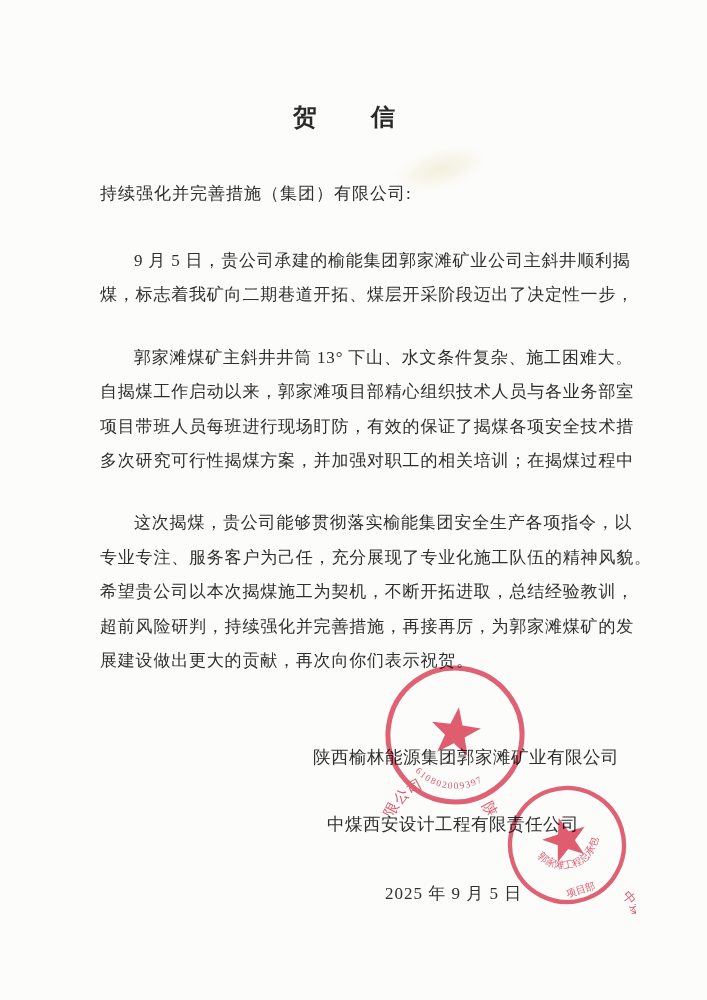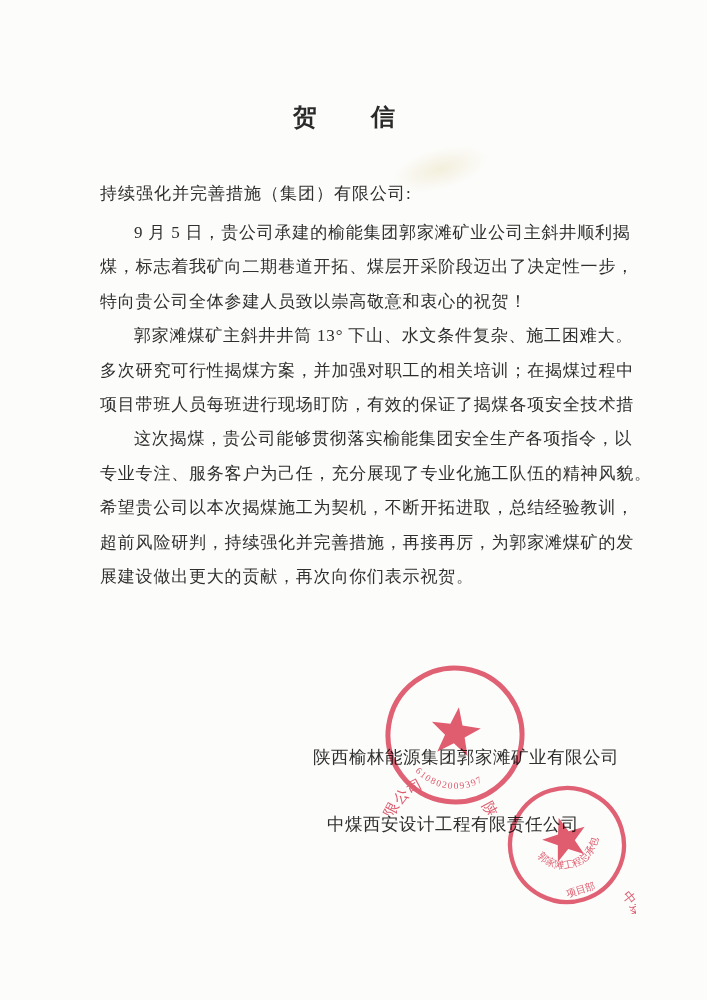--- a/index.html
+++ b/index.html
@@ -33,21 +33,21 @@
     position: absolute;
     top: 216px; left: 100px; width: 540px;
     font-size: 17px;
     letter-spacing: 0.8px;
   }
   .body-text .line {
     height: 34.4px;
     line-height: 34.4px;
     white-space: nowrap;
   }
-  .ind { text-indent: 2em; }
+  .ind { text-indent: 2em; margin-top: 28px; }
   .sig1 {
     position: absolute;
     top: 745px; left: 313px;
     font-size: 17.5px;
     letter-spacing: 0.5px;
     white-space: nowrap;
     font-weight: 500;
   }
   .sig2 {
     position: absolute;
@@ -87,33 +87,34 @@
 
   <div class="blemish"></div>
 
   <div class="title">贺　　信</div>
 
   <div class="salutation">持续强化并完善措施（集团）有限公司:</div>
 
   <div class="body-text">
     <div class="line ind">9 月 5 日，贵公司承建的榆能集团郭家滩矿业公司主斜井顺利揭</div>
     <div class="line">煤，标志着我矿向二期巷道开拓、煤层开采阶段迈出了决定性一步，</div>
-    <div class="line">特向贵公司全体参建人员致以崇高敬意和衷心的祝贺！</div>
     <div class="line ind">郭家滩煤矿主斜井井筒 13° 下山、水文条件复杂、施工困难大。</div>
+    <div class="line">自揭煤工作启动以来，郭家滩项目部精心组织技术人员与各业务部室</div>
+    <div class="line">项目带班人员每班进行现场盯防，有效的保证了揭煤各项安全技术措</div>
     <div class="line">多次研究可行性揭煤方案，并加强对职工的相关培训；在揭煤过程中</div>
-    <div class="line">项目带班人员每班进行现场盯防，有效的保证了揭煤各项安全技术措</div>
     <div class="line ind">这次揭煤，贵公司能够贯彻落实榆能集团安全生产各项指令，以</div>
     <div class="line">专业专注、服务客户为己任，充分展现了专业化施工队伍的精神风貌。</div>
     <div class="line">希望贵公司以本次揭煤施工为契机，不断开拓进取，总结经验教训，</div>
     <div class="line">超前风险研判，持续强化并完善措施，再接再厉，为郭家滩煤矿的发</div>
     <div class="line">展建设做出更大的贡献，再次向你们表示祝贺。</div>
   </div>
 
   <div class="sig1">陕西榆林能源集团郭家滩矿业有限公司</div>
   <div class="sig2">中煤西安设计工程有限责任公司</div>
+  <div class="date-line">2025 年 9 月 5 日</div>
 
   <svg class="stamp stamp-1" viewBox="0 0 160 160">
     <g transform="rotate(8 80 80)" fill="#de4e63" stroke="none">
       <circle cx="80" cy="80" r="67" fill="none" stroke="#df5166" stroke-width="5"></circle>
       <defs>
         <path id="s1ring" d="M 80 131 A 51 51 0 1 1 79.9 131" fill="none"></path>
         <path id="s1num" d="M 26 80 A 54 54 0 0 0 134 80" fill="none"></path>
       </defs>
       <text font-size="15" fill="#dd4a5f">
         <textPath href="#s1ring" startOffset="40">陕西榆林能源集团郭家滩矿业有限公司</textPath>

